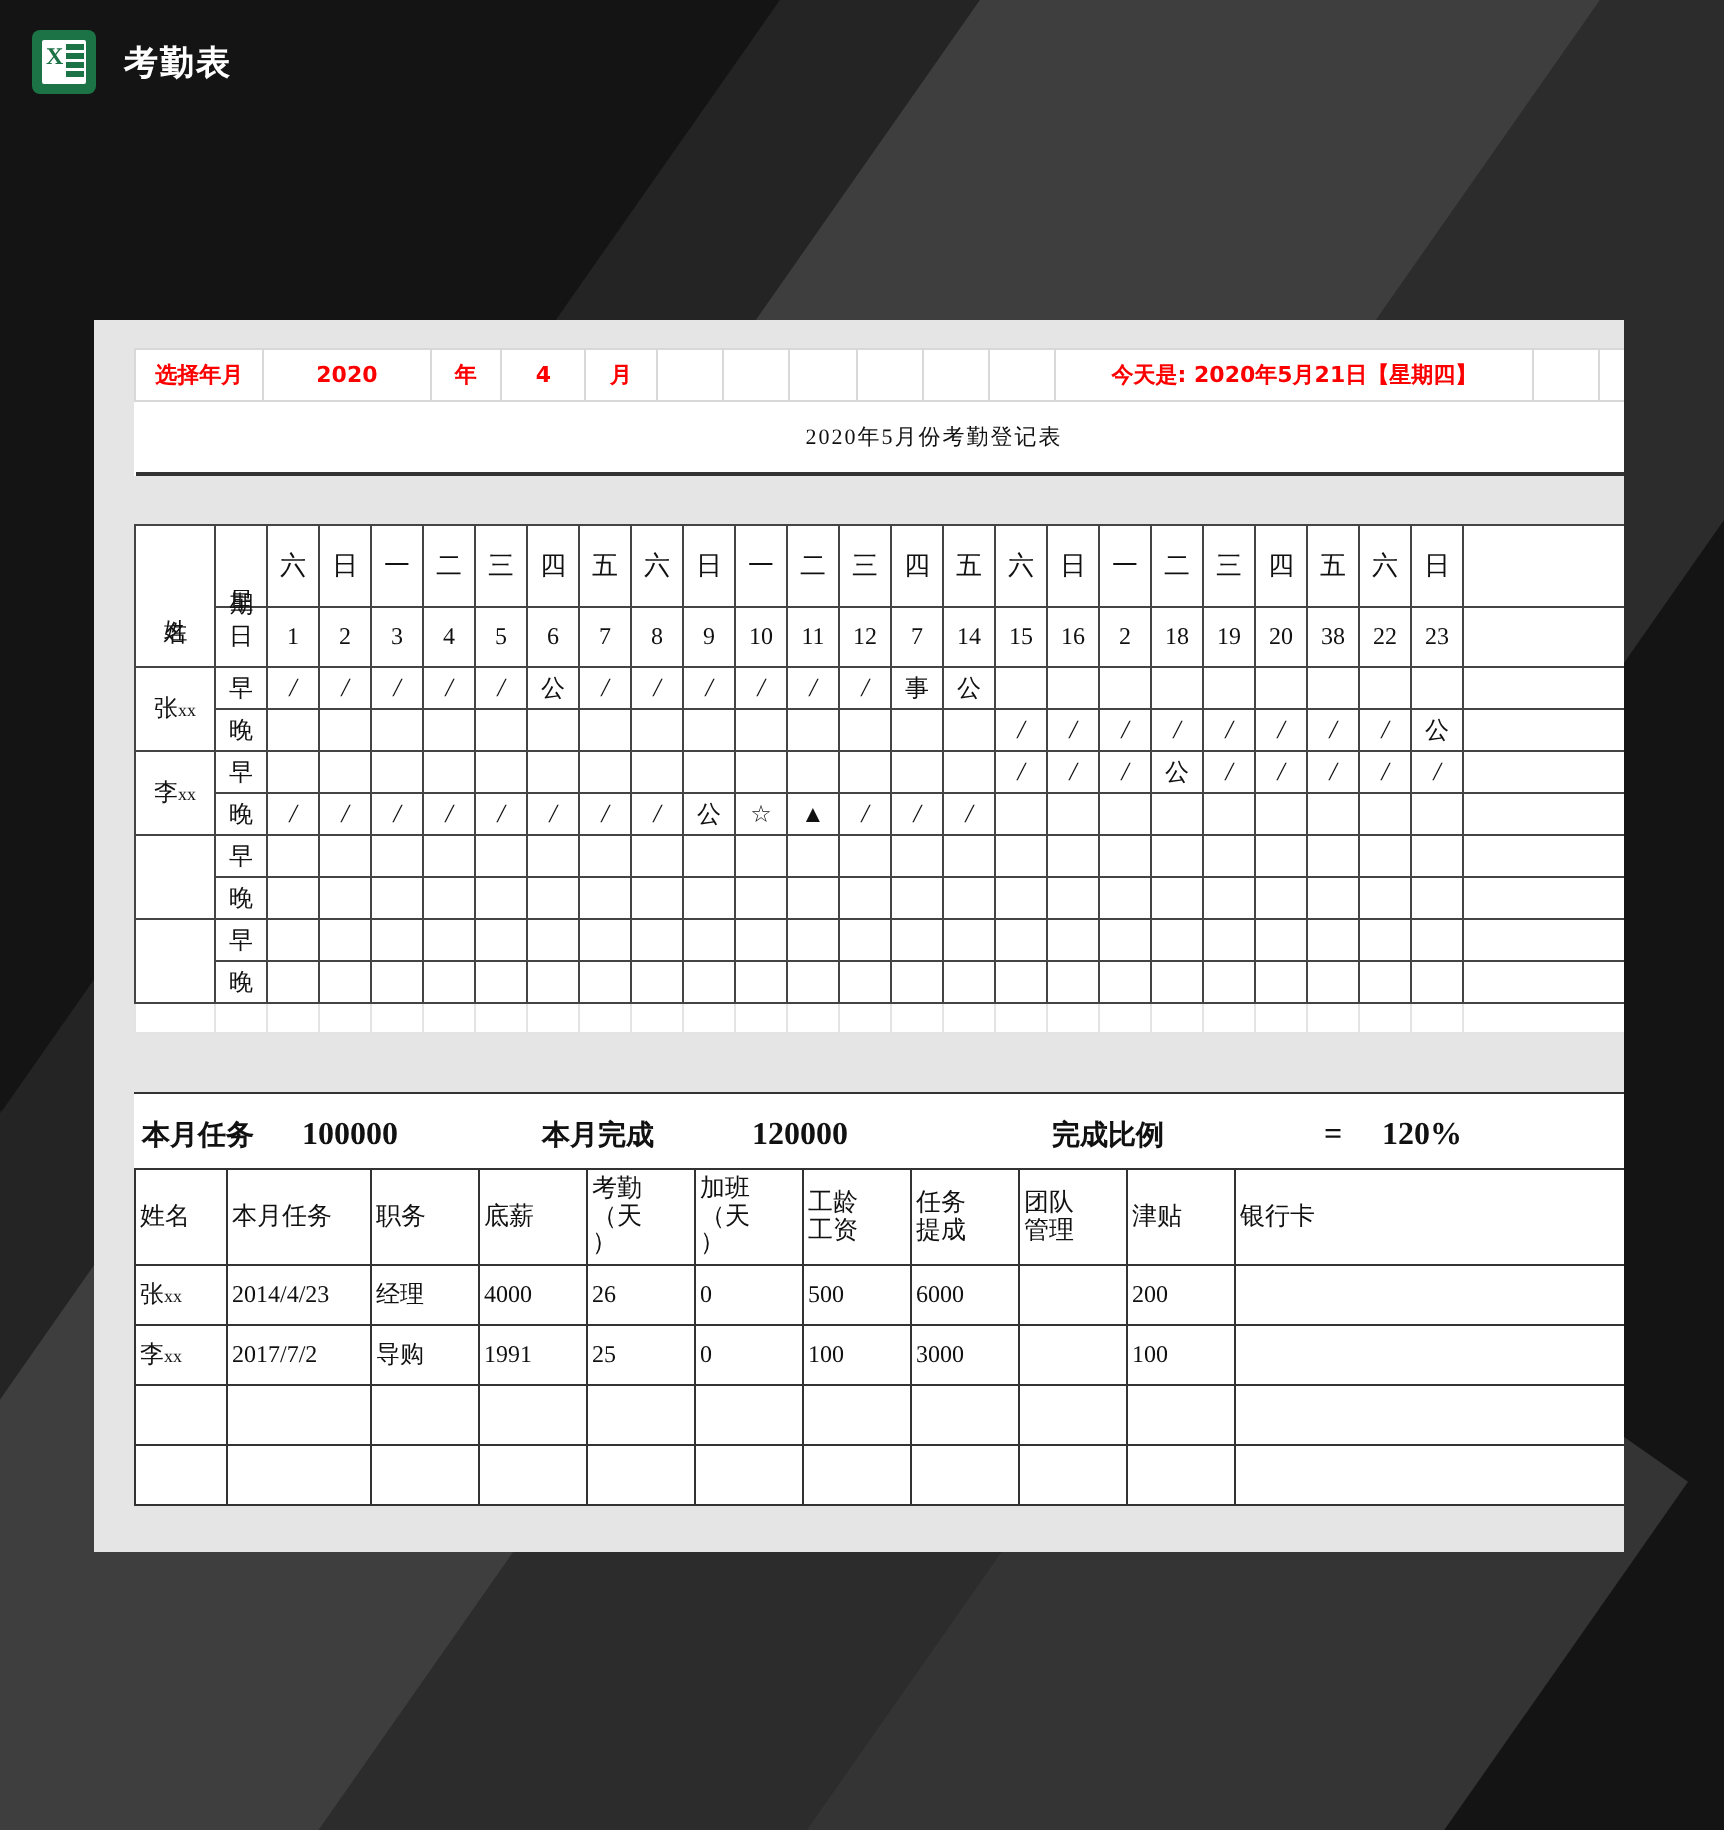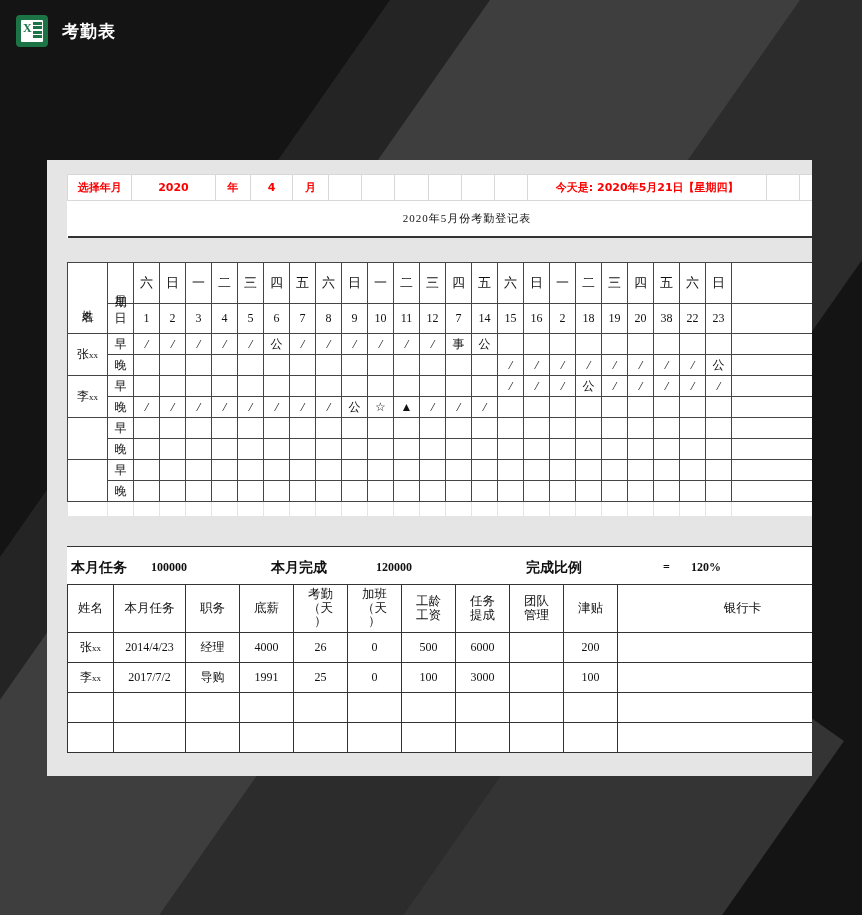--- a/index.html
+++ b/index.html
@@ -200,32 +200,32 @@
     border-bottom: 1px solid #333;
     height: 42px;
     font-size: 14px;
     text-align: left;
     font-family: "Liberation Serif", "DejaVu Serif", serif;
     color: #111;
     background: #fff;
     padding-left: 4px;
     font-weight: bold;
   }
-  .sumblock td.num { font-size: 12px; margin-left: 29px; }
+  .sumblock td.num { font-size: 16px; margin-left: 29px; }
   .sumblock td.ctr { text-align: center; }
 
   
   .payblock {
     position: absolute;
     left: 20px; top: 418px;
     width: 800px;
   }
   .payblock td {
     border: 1px solid #333;
-    text-align: center;
+    text-align: left;
     vertical-align: middle;
     font-size: 12px;
     height: 30px;
     color: #111;
     background: #fff;
     font-family: "Liberation Serif", "DejaVu Serif", serif;
     padding: 0 2px;
     line-height: 1.15;
   }
   .payblock tr.head td { height: 48px; font-size: 12.5px; }

